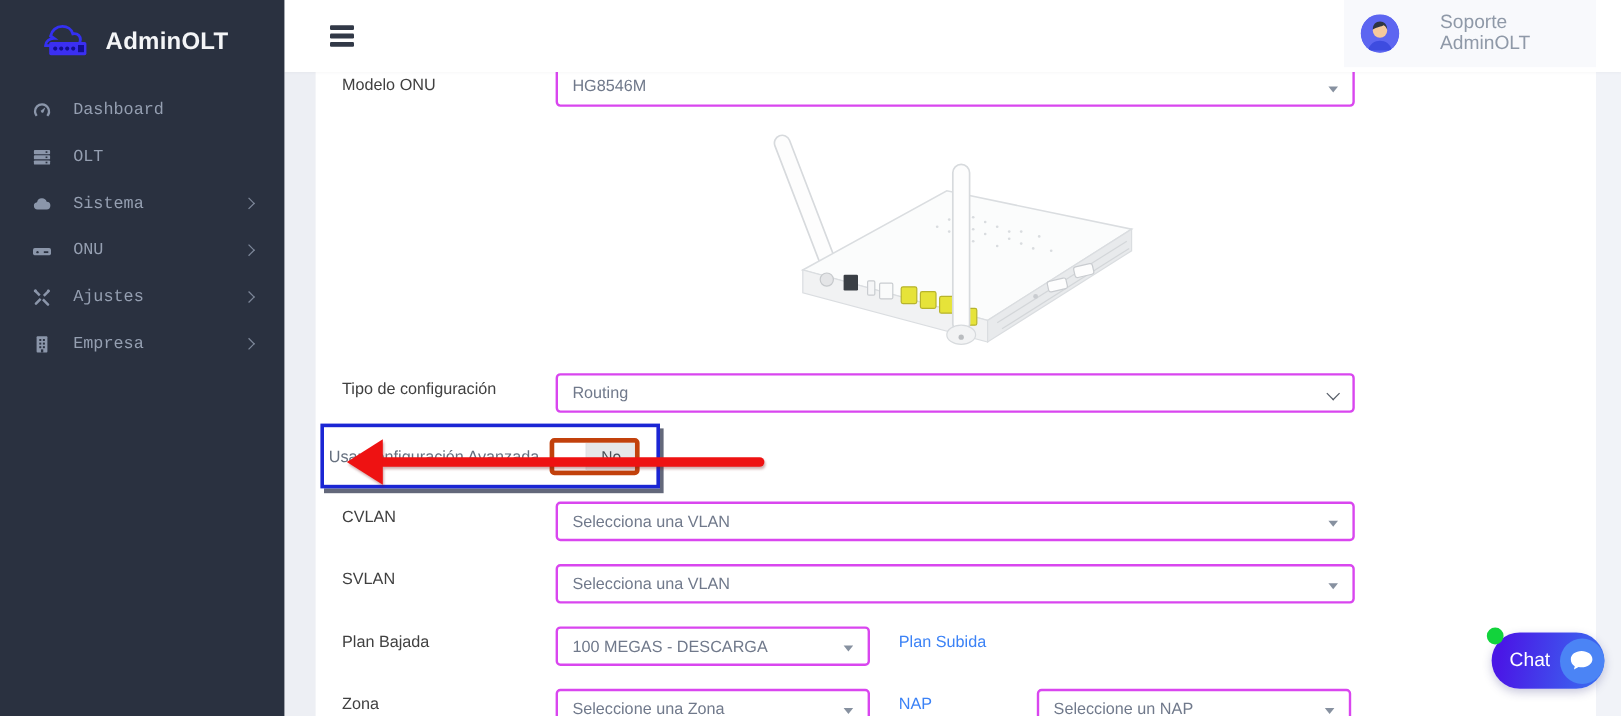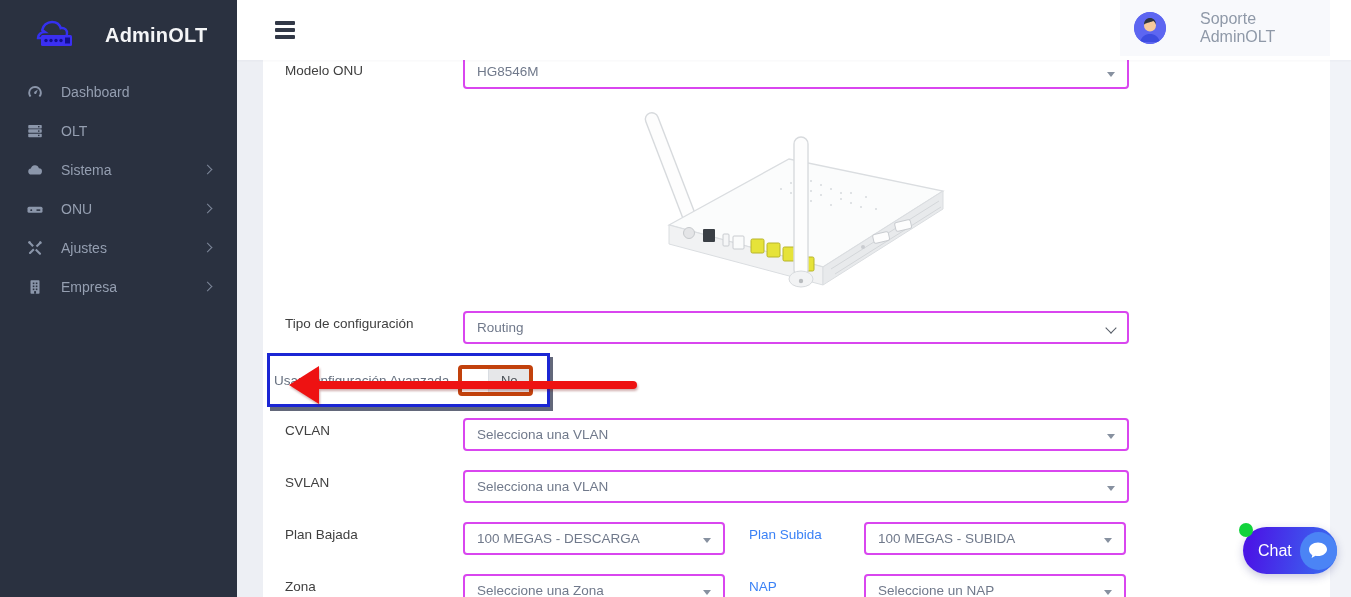--- a/index.html
+++ b/index.html
@@ -1,23 +1,23 @@
 <!DOCTYPE html>
 <html><head>
 <meta charset="utf-8">
 <style>
   * { margin:0; padding:0; box-sizing:border-box; }
   html,body { width:1351px; height:597px; overflow:hidden; }
   body { font-family:"Liberation Sans", sans-serif; background:#edeff4; position:relative; }
 
   
   .sidebar { position:absolute; left:0; top:0; width:237px; height:597px; background:#2a3140; z-index:5; }
-  .brand { display:flex; align-items:center; gap:26px; padding:14px 0 0 35px; height:56px; }
+  .brand { display:flex; align-items:center; gap:9px; padding:14px 0 0 35px; height:56px; }
   .brand-name { color:#f4f5f7; font-size:20px; font-weight:bold; letter-spacing:.2px; }
-  .nav { margin-top:16px; }
+  .nav { margin-top:16px;font-family:Liberation Mono, monospace; }
   .nav-item { display:flex; align-items:center; height:39px; padding:0 22px 0 26px; color:#959fb1; font-size:14px; cursor:pointer; }
   .nav-item .ico { width:18px; height:18px; margin-right:17px; flex:0 0 18px; color:#8ب; color:#8b96aa; display:flex; align-items:center; justify-content:center; }
   .nav-item .ico svg { width:18px; height:18px; fill:#8b96aa; }
   .nav-item .lbl { flex:1; }
   .chev { width:7px; height:7px; border-right:1.6px solid #7d8799; border-top:1.6px solid #7d8799; transform:rotate(45deg); margin-right:4px; }
 
   
   .topbar { position:absolute; left:237px; top:0; right:0; height:60px; background:#ffffff; z-index:4; box-shadow:0 1px 2px rgba(40,50,70,.04); }
   .hamburger { position:absolute; left:38px; top:21px; width:20px; cursor:pointer; }
   .hamburger .bar { height:3.5px; background:#323947; margin-bottom:3.5px; border-radius:1px; }
@@ -285,24 +285,20 @@
     </div>
 
     <div class="frow gap19">
       <div class="flabel">Plan Bajada</div>
       <div class="ctrl w-half">
         <span>100 MEGAS - DESCARGA</span>
         <span class="caret"></span>
       </div>
       <div class="second-col">
         <div class="flabel2">Plan Subida</div>
-        <div class="ctrl w-half">
-          <span>100 MEGAS - SUBIDA</span>
-          <span class="caret"></span>
-        </div>
       </div>
     </div>
 
     <div class="frow gap19">
       <div class="flabel">Zona</div>
       <div class="ctrl w-half">
         <span>Seleccione una Zona</span>
         <span class="caret"></span>
       </div>
       <div class="second-col">

